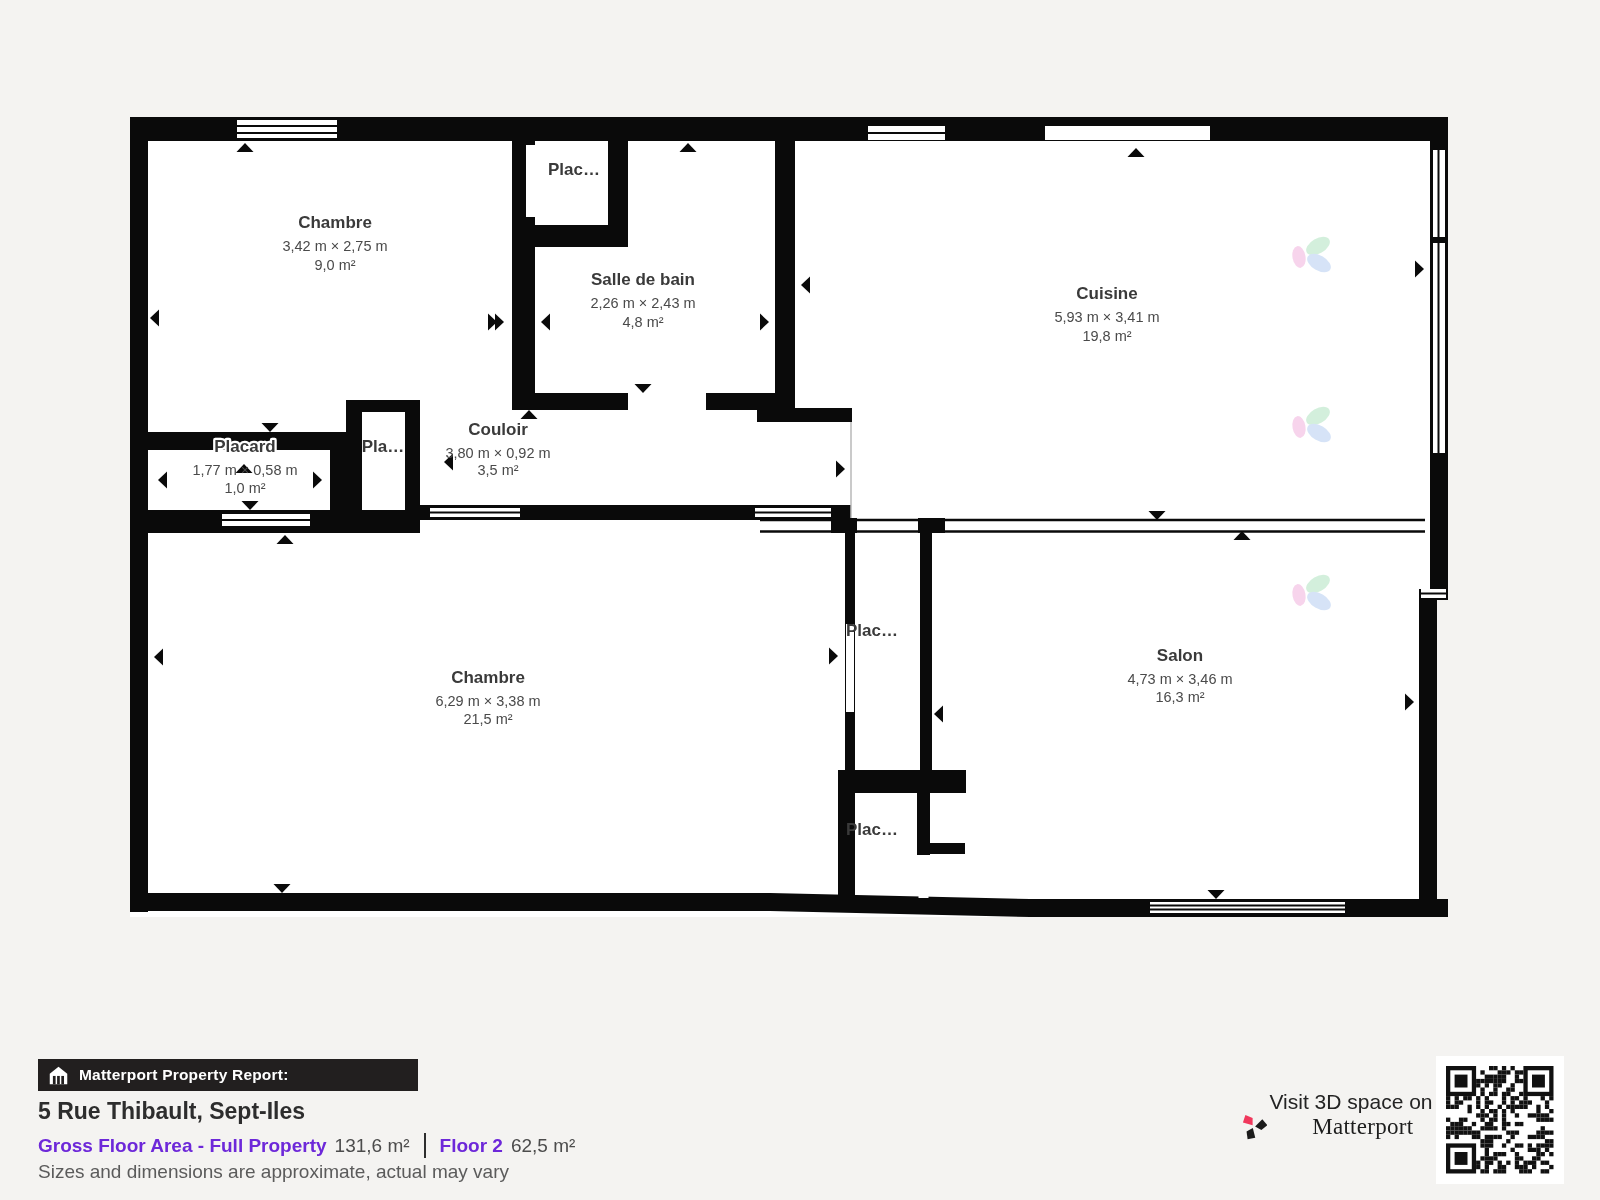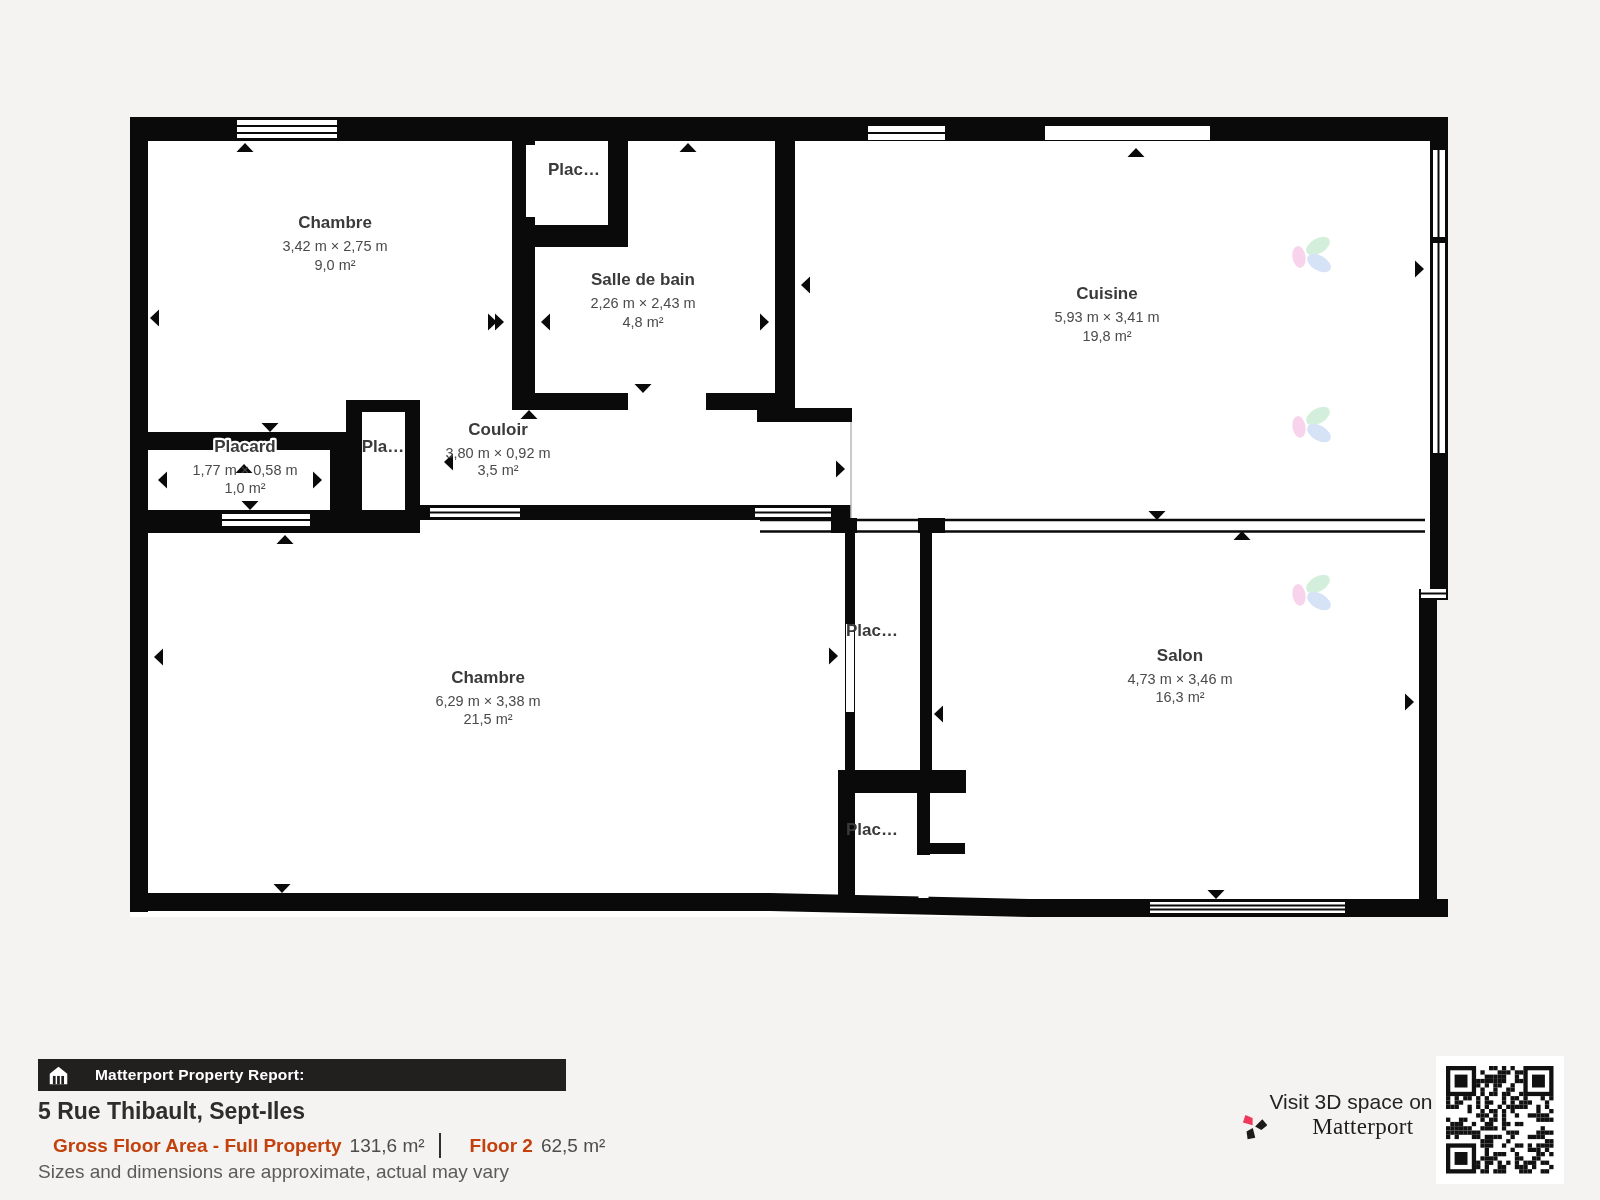--- a/index.html
+++ b/index.html
@@ -9,26 +9,26 @@
   svg text{font-family:"Liberation Sans",sans-serif;}
   .rname{font-size:17px;font-weight:700;fill:#3a3a3a;}
   .rdims{font-size:14.5px;fill:#4a4a4a;}
   .halo{stroke:#ffffff;stroke-width:4.5px;paint-order:stroke;stroke-linejoin:round;}
   .wall{fill:#0a0a0a;}
   .winw{fill:#ffffff;}
   .winl{stroke:#0a0a0a;stroke-width:2px;}
   .thinl{stroke:#0a0a0a;stroke-width:2.4px;}
   .arrow{fill:#0a0a0a;}
   
-  .bar{left:38px;top:1059px;width:528px;height:32px;background:#221f1f;display:flex;
-       align-items:center;gap:26px;padding-left:10px;box-sizing:border-box;}
+  .bar{left:38px;top:1059px;width:380px;height:32px;background:#221f1f;display:flex;
+       align-items:center;gap:10px;padding-left:10px;box-sizing:border-box;}
   .bar-label{color:#ffffff;font-size:15.5px;font-weight:700;letter-spacing:.2px;}
   .address{left:38px;top:1098px;font-size:23px;font-weight:700;color:#2d2d2d;}
   .gfa{left:38px;top:1133px;font-size:19px;color:#4c4c4c;display:flex;align-items:center;}
-  .gfa b{color:#c2410c;margin-left:15px;}
+  .gfa b{color:#6d28d9;}
   .vdiv{display:inline-block;width:2px;height:25px;background:#2e2e2e;margin:0 14px;}
   .disclaimer{left:38px;top:1161px;font-size:19px;color:#5b5b5b;}
   .visit{left:1240px;top:1090px;width:222px;text-align:center;font-size:21px;color:#242424;}
   .mp-row{left:1240px;top:1113px;width:222px;display:flex;align-items:center;justify-content:space-between;gap:1px;}
   .mp-word{font-family:"Liberation Serif",serif;font-size:23px;color:#1d1d1d;letter-spacing:.3px;}
   .mp-tm{font-size:10px;color:#1d1d1d;vertical-align:10px;}
   .qr{left:1436px;top:1056px;width:128px;height:128px;background:#ffffff;}
 </style>
 </head>
 <body>

